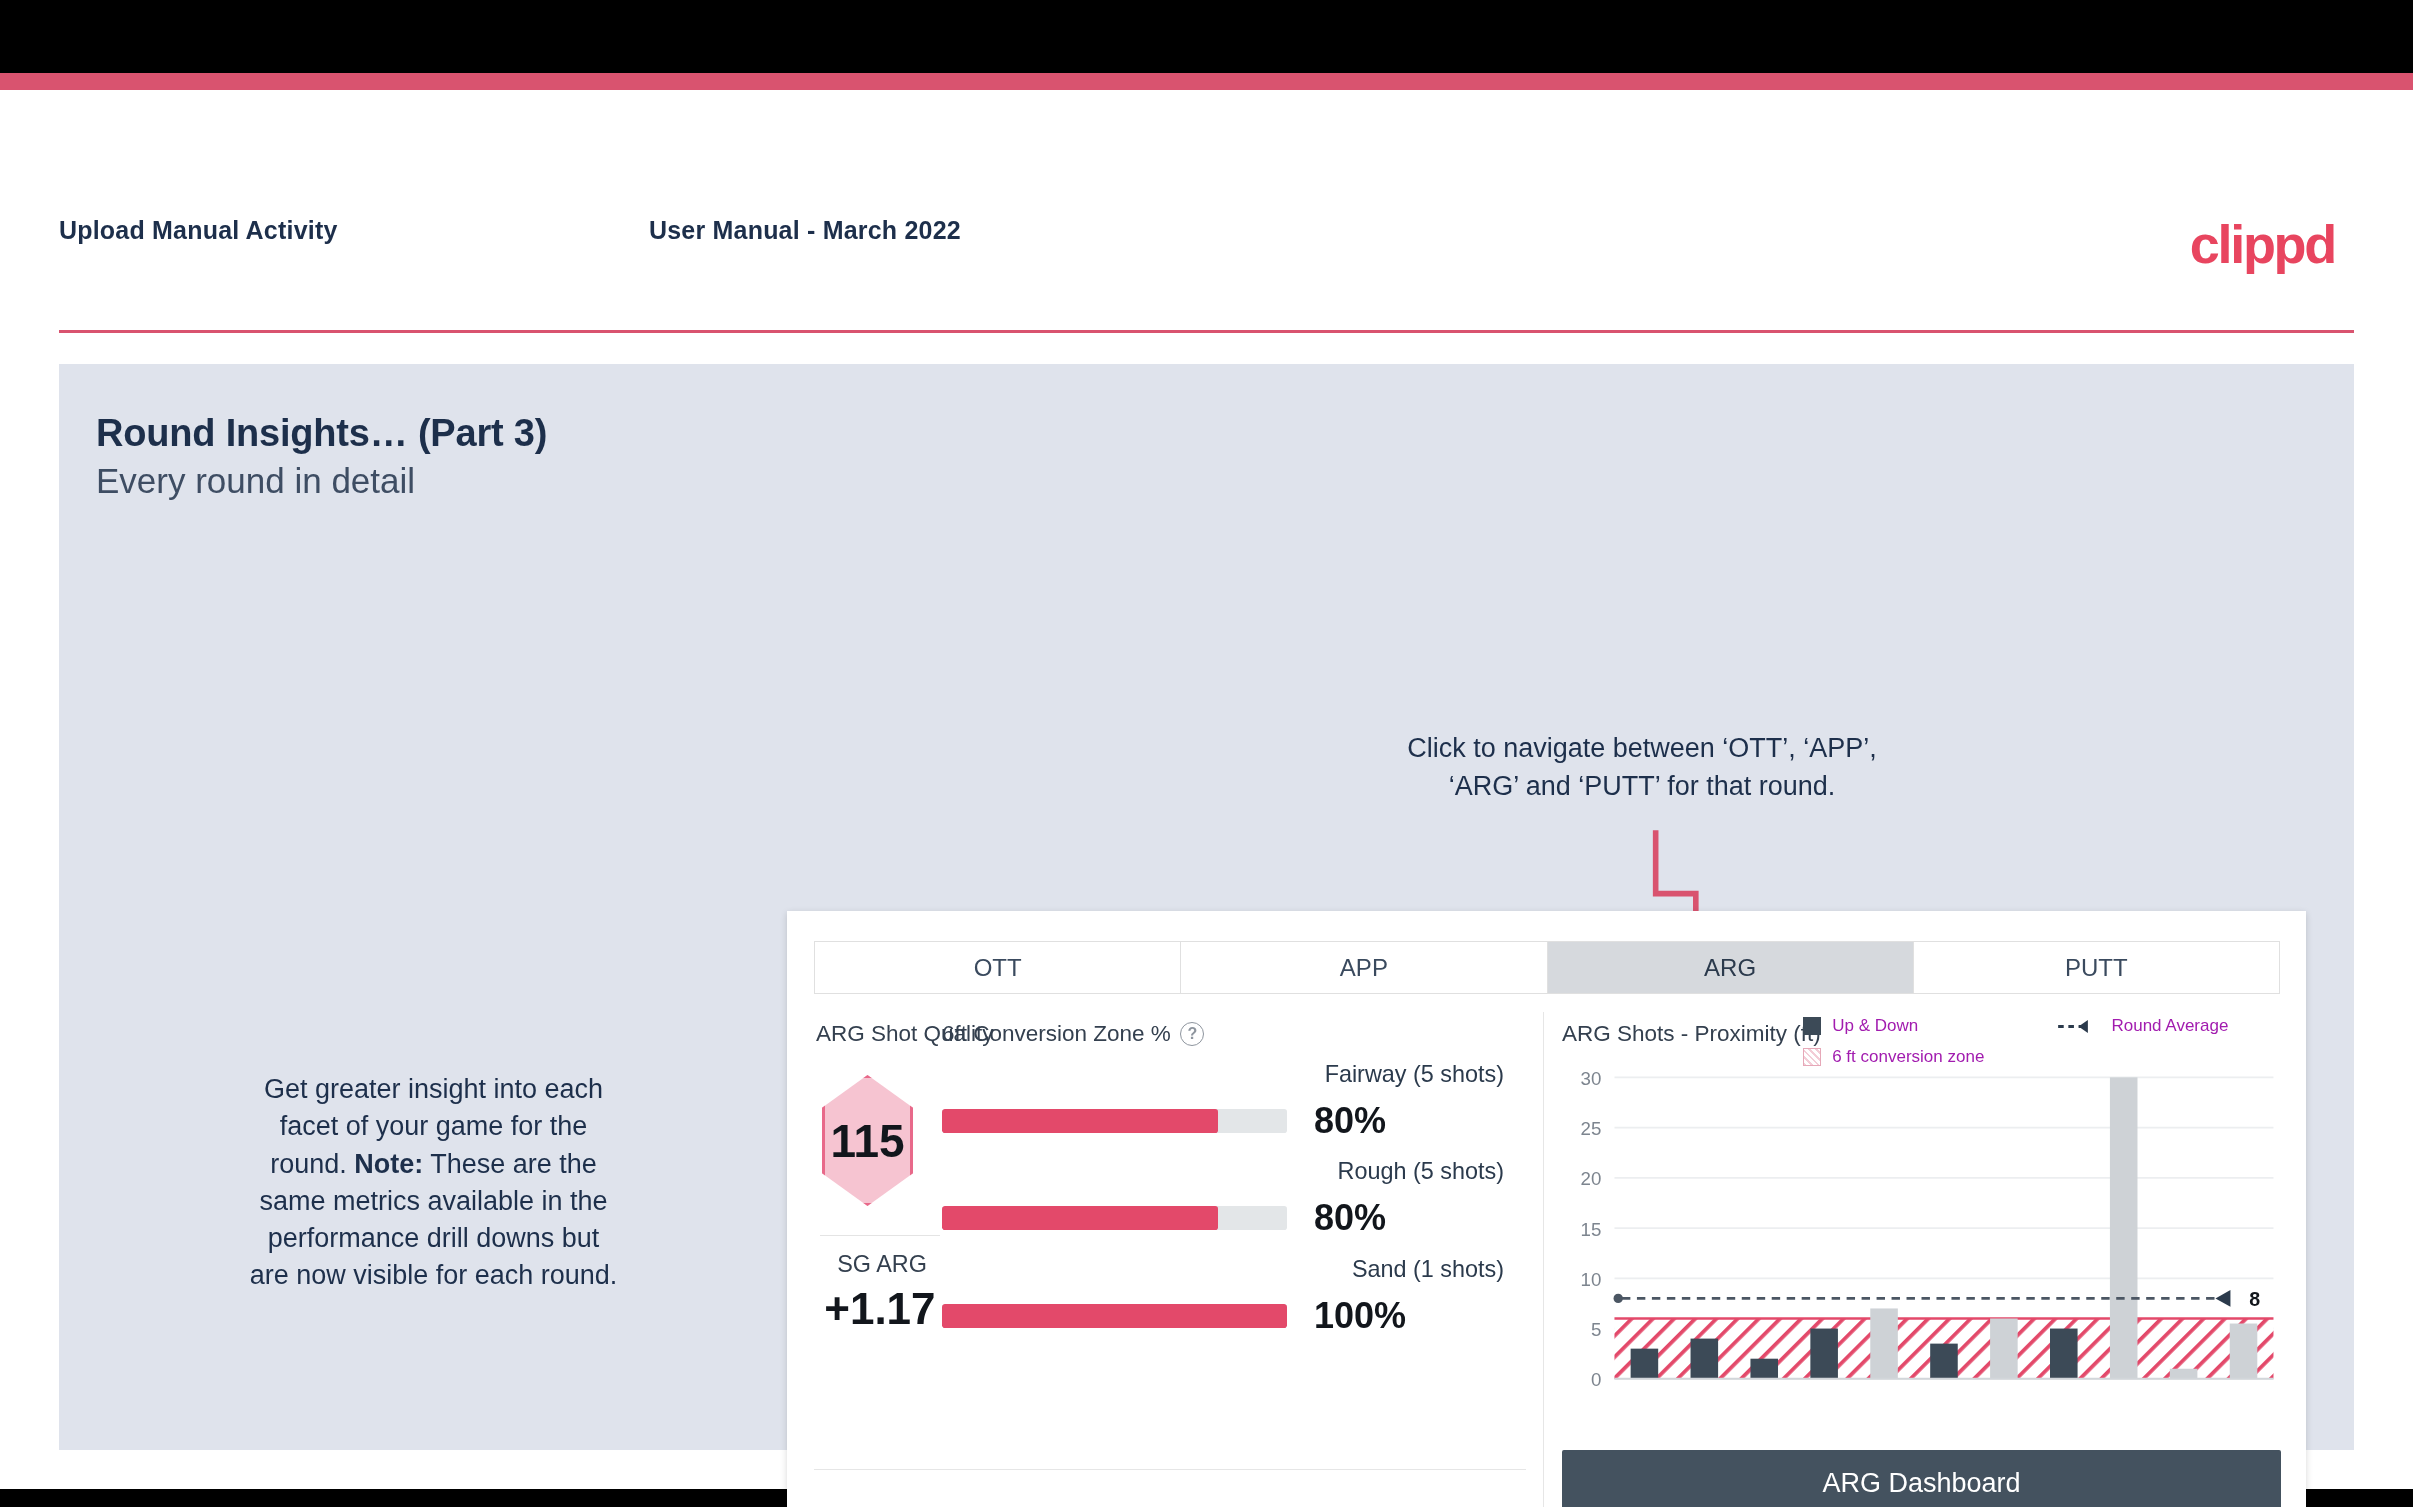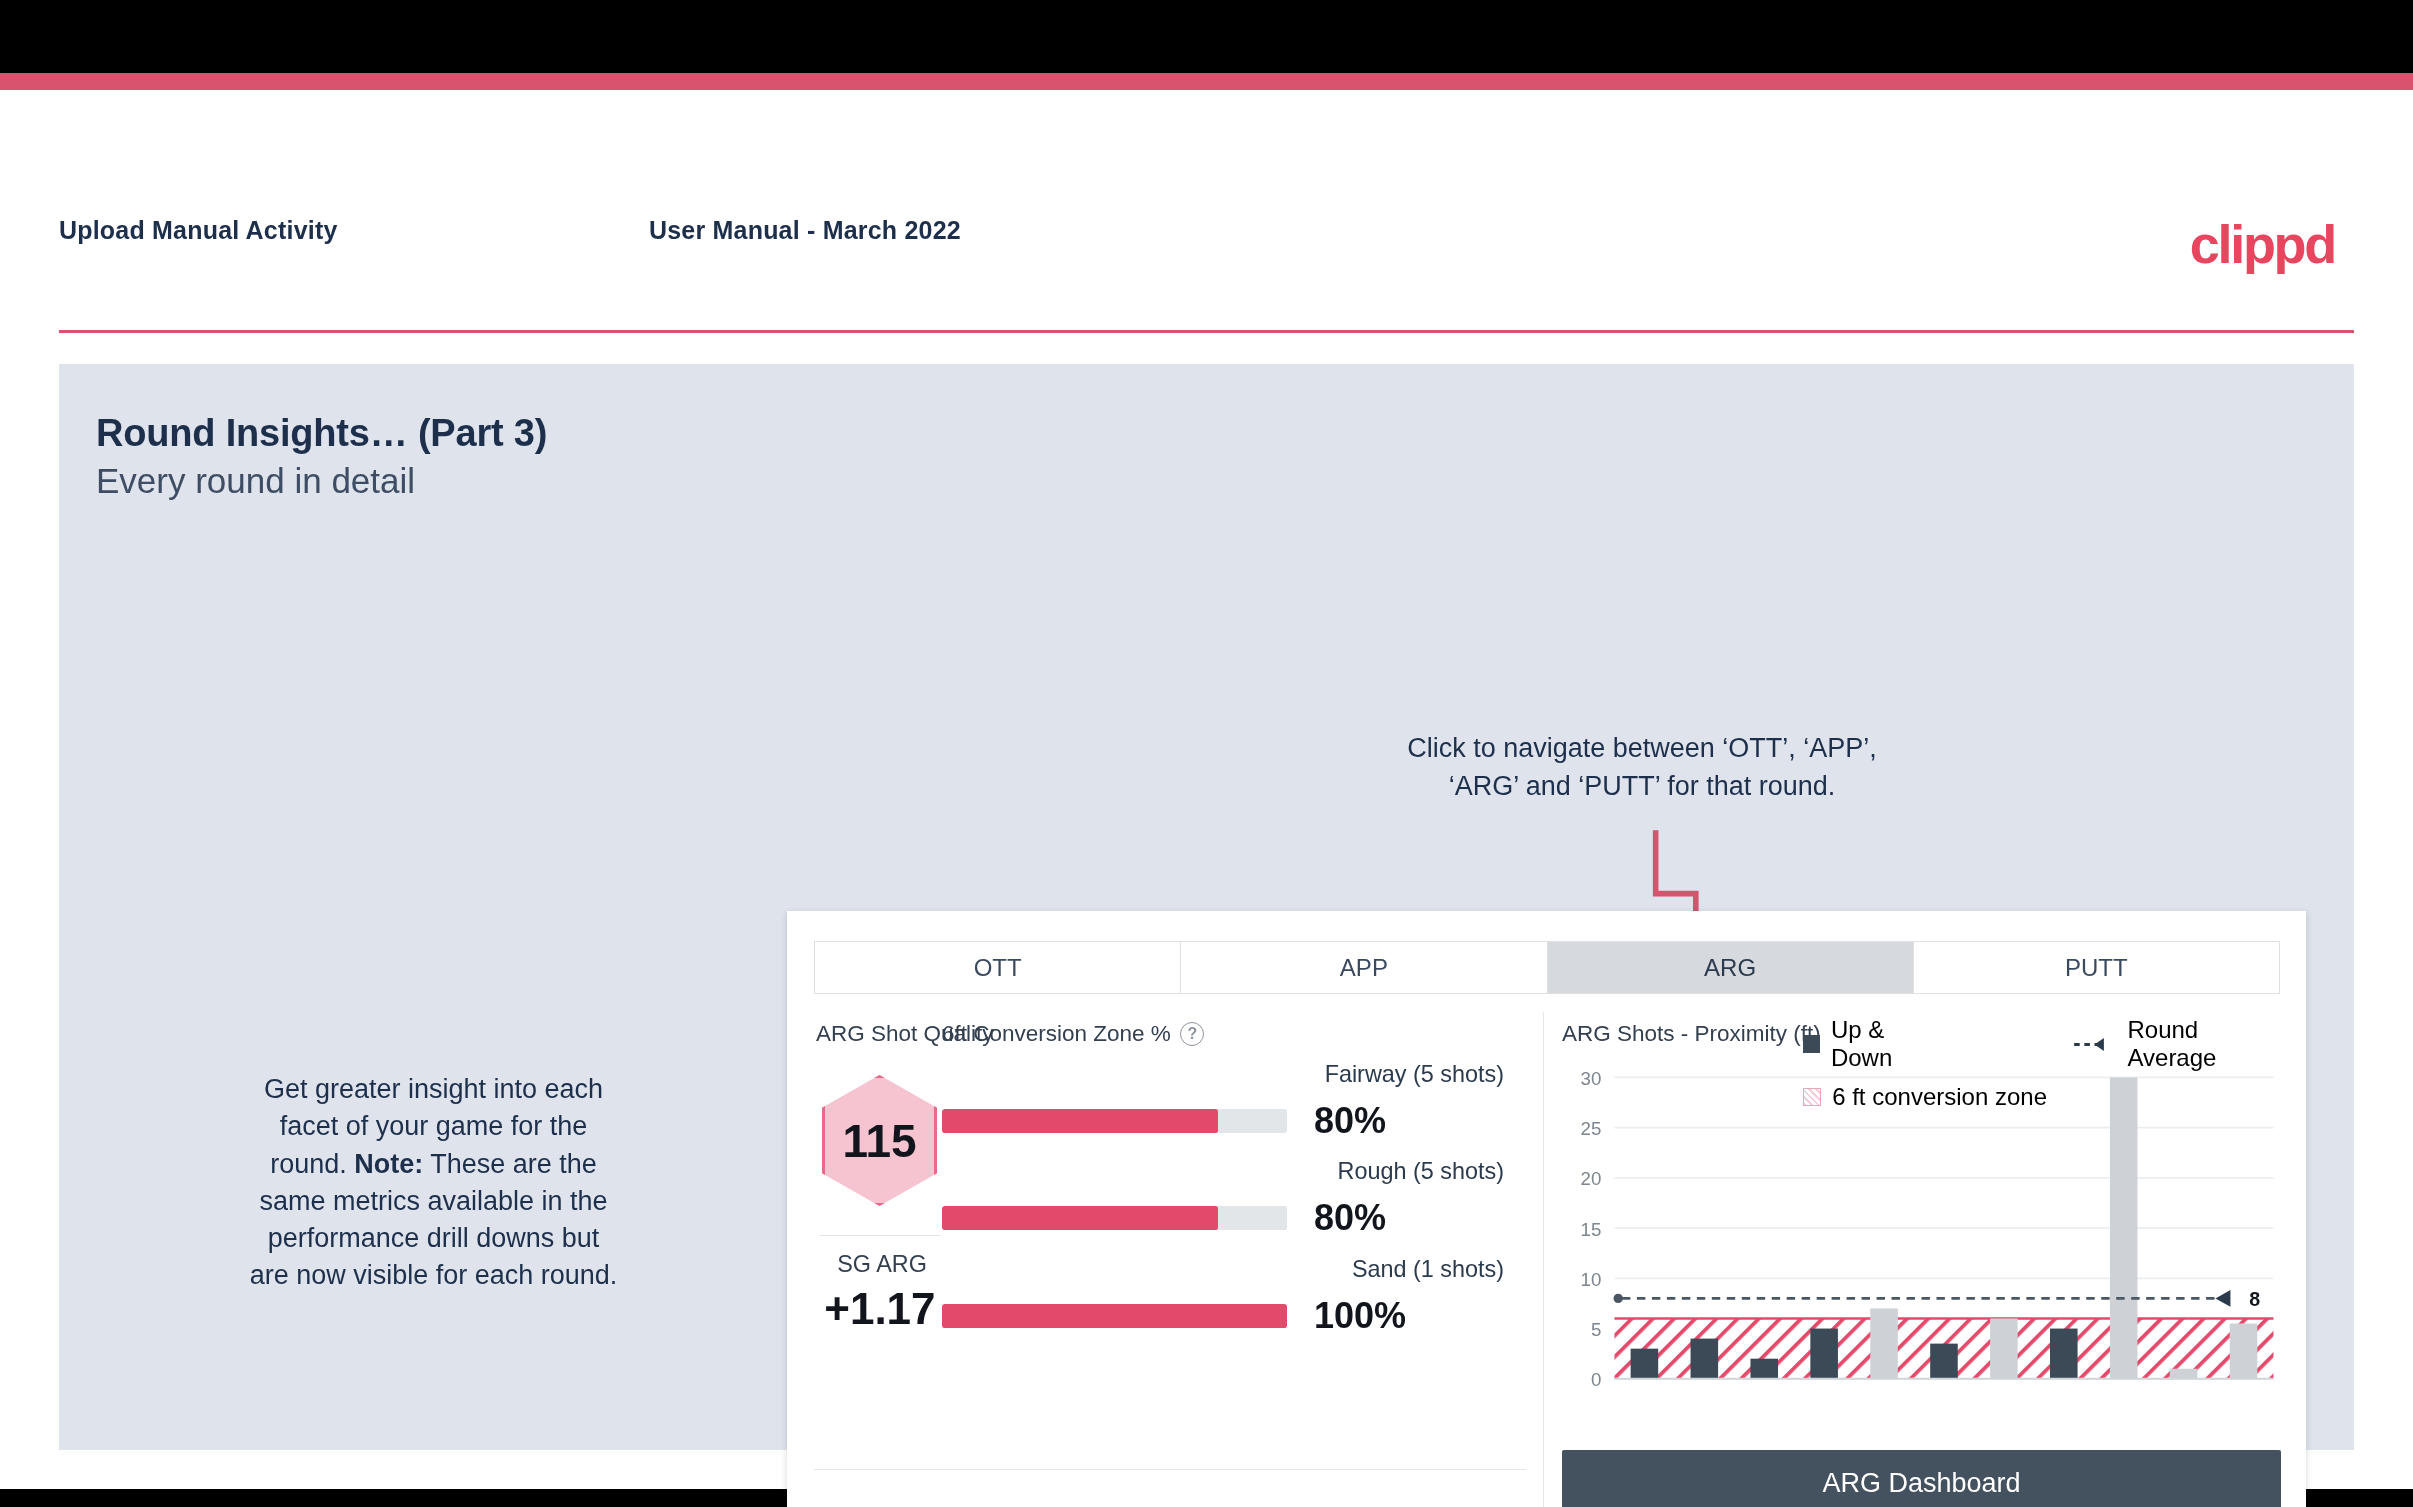--- a/index.html
+++ b/index.html
@@ -97,21 +97,21 @@
 
   .qmark {
     width: 24px; height: 24px; border-radius: 50%;
     border: 1.9px solid #8e959e; color: #8e959e;
     font-size: 16px; font-weight: 700; display: flex; align-items: center; justify-content: center;
     line-height: 1;
   }
 
   .hex-wrap { position: absolute; left: 35px; top: 164px; }
   .hex {
-    width: 115px; height: 131px;
+    width: 91px; height: 131px;
     background: #f6c4d1;
     border: 3.7px solid #e8698a;
     clip-path: polygon(50% 0%, 100% 25%, 100% 75%, 50% 100%, 0% 75%, 0% 25%);
     display: flex; align-items: center; justify-content: center;
   }
   .hex span { font-size: 46px; font-weight: 600; color: #12161c; }
 
   .sg-divider { position: absolute; left: 33px; top: 324px; width: 120px; height: 0.9px; background: #e4e4e4; }
   .sg-label { position: absolute; left: 35px; top: 340px; width: 120px; text-align: center;
               font-size: 23.4px; color: #34404f; }
@@ -120,21 +120,21 @@
 
   .cz-row { position: absolute; left: 155px; width: 562px; text-align: right; }
   .cz-name { font-size: 23.4px; color: #2b3a4c; margin-bottom: 12px; }
   .cz-bar-line { display: flex; align-items: center; gap: 27px; }
   .cz-track { width: 345px; height: 24px; background: #e3e6e8; border-radius: 2.8px; overflow: hidden; }
   .cz-fill { height: 100%; background: #e3496a; border-radius: 2.8px; }
   .cz-pct { font-size: 36px; font-weight: 700; color: #12161c; }
 
   
   .r-title { position: absolute; left: 775px; top: 110px; }
-  .legend { position: absolute; left: 1016px; top: 105px; width: 478px; font-size: 24px; color: #000000; }
+  .legend { position: absolute; left: 1016px; top: 105px; width: 478px; font-size: 17px; color: #a21caf; }
   .legend-row { display: flex; align-items: center; }
   .legend-row + .legend-row { margin-top: 11.2px; }
   .lg-sw-dark { width: 18px; height: 18px; background: #3c4a57; margin-right: 11.2px; }
   .lg-sw-hatch { width: 18px; height: 18px; margin-right: 11.2px; border: 0.9px solid #e6a8b8;
     background: repeating-linear-gradient(45deg, #f3cdd7 0 1.9px, #fff 1.9px 4.7px); }
   .lg-dash { display: flex; align-items: center; margin-right: 10.3px; }
   .lg-gap { width: 140px; }
 
   .chartbox { position: absolute; left: 775px; top: 157px; width: 719px; height: 337px; }
 

